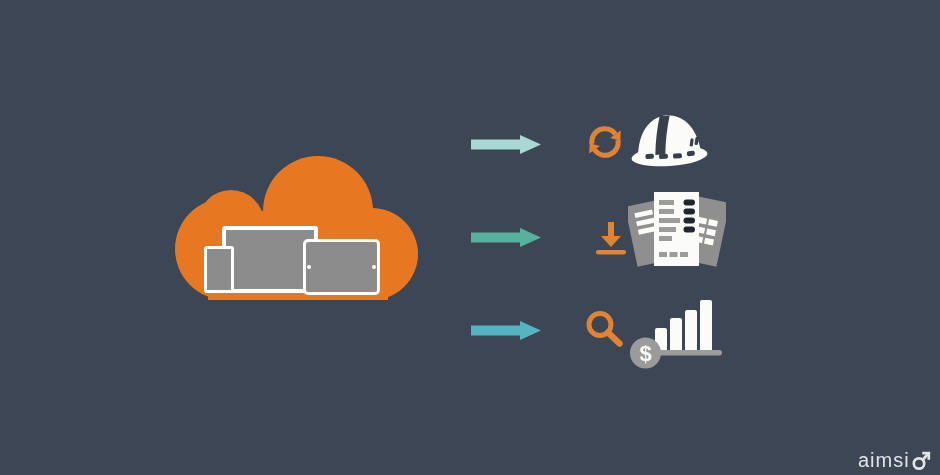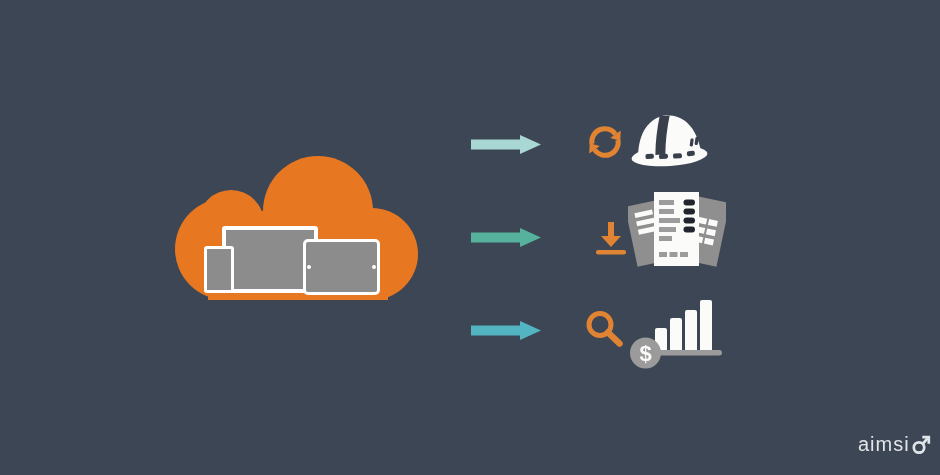--- a/index.html
+++ b/index.html
@@ -6,21 +6,21 @@
   .stage{position:relative;width:940px;height:475px;background:#3D4654;overflow:hidden;}
   .abs{position:absolute;}
   
   .device{position:absolute;box-sizing:border-box;background:#8C8C8C;border:3px solid #FFFFFF;}
   .monitor{left:54px;top:78px;width:96px;height:67px;border-width:4px;border-radius:3px;z-index:1;}
   .tablet{left:135px;top:91px;width:77px;height:56px;border-radius:5px;z-index:2;}
   .phone{left:36px;top:98px;width:30px;height:47px;border-radius:3px;z-index:3;}
   .cam{position:absolute;width:4px;height:4px;border-radius:50%;background:#FFFFFF;top:50%;margin-top:-2px;}
   .cam.left{left:1px;} .cam.right{right:1px;}
   
-  .logo{position:absolute;left:858px;top:433px;display:flex;align-items:flex-end;}
+  .logo{position:absolute;left:858px;top:449px;display:flex;align-items:flex-end;}
   .logo-text{color:#E2E5E7;font-size:20px;letter-spacing:1px;font-weight:normal;line-height:22px;}
 </style>
 </head>
 <body>
 
 <div class="stage">
 
   <div class="abs" style="left:168px;top:148px;width:255px;height:158px;">
     <svg width="255" height="158" viewBox="0 0 255 158" style="position:absolute;left:0;top:0;">
       <g fill="#E87722">

